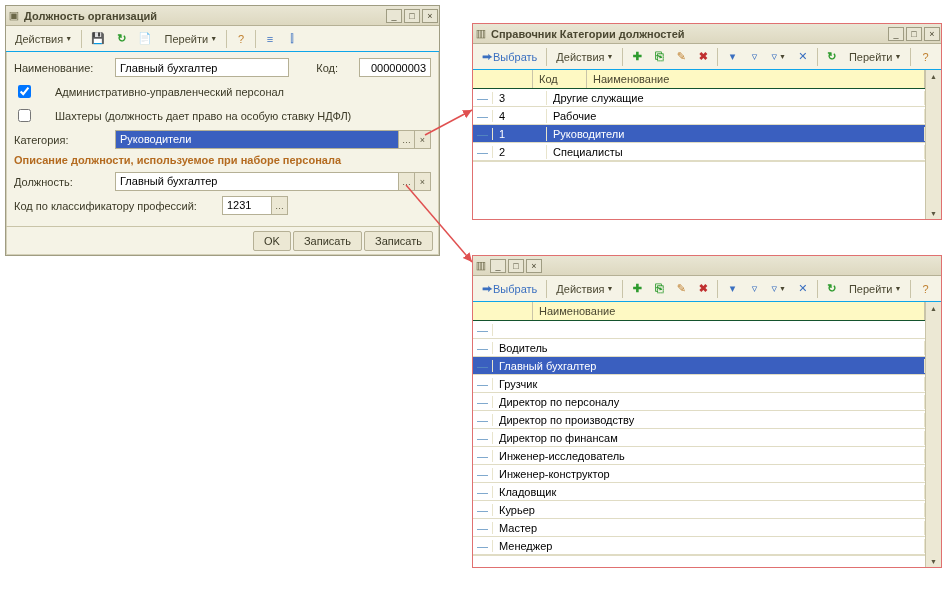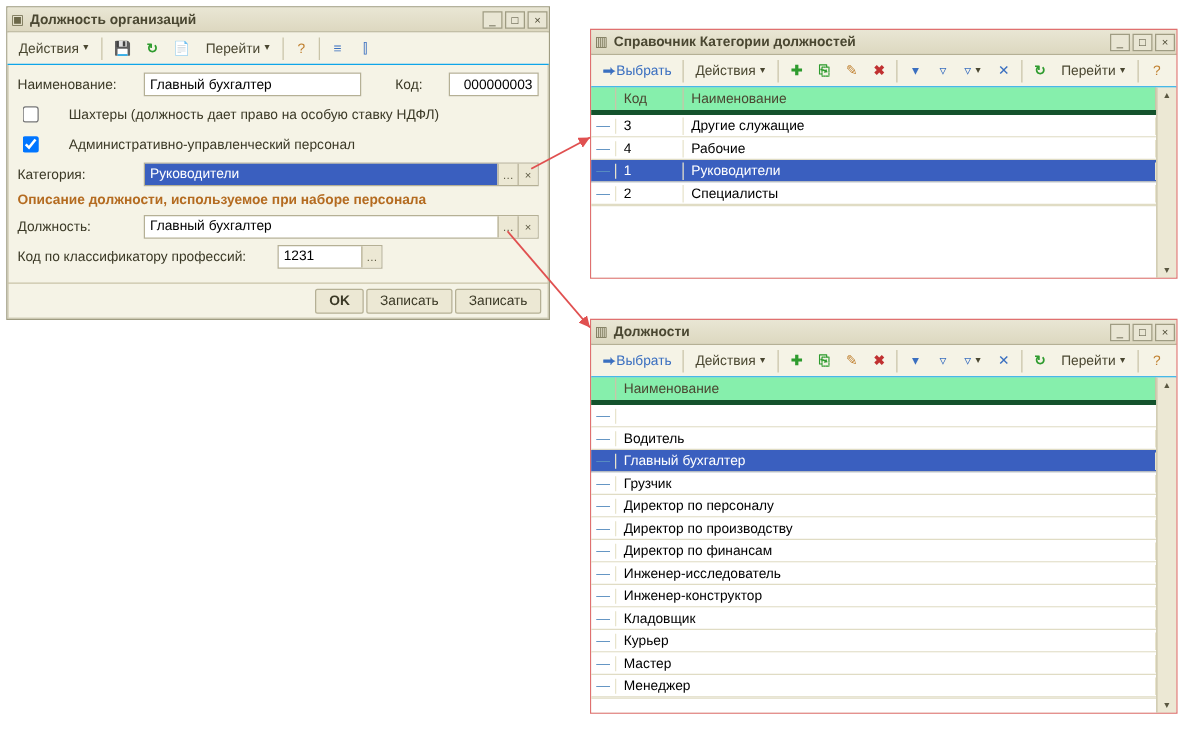--- a/index.html
+++ b/index.html
@@ -24,22 +24,22 @@
   .txt-in { height: 19px; border: 1px solid #b5b095; background: #fff; padding: 0 4px; }
   .cb { width: 13px; height: 13px; }
   .combo { display: flex; height: 19px; border: 1px solid #b5b095; background: #fff; }
   .combo .cval { flex: 1; padding: 2px 4px; }
   .combo .cbtn { width: 16px; display: flex; align-items: center; justify-content: center; background: #ece8d4; border-left: 1px solid #b5b095; cursor: pointer; font-size: 9px; color: #5a5740; }
   .combo.sel .cval { background: #3a5fbf; color: #fff; }
   .section-h { color: #b46b20; font-weight: bold; margin: 4px 0 6px 0; }
 
   .btnbar { display: flex; justify-content: flex-end; padding: 4px 6px; border-top: 1px solid #c9c4a8; gap: 2px; }
   .btn { height: 20px; padding: 0 10px; border: 1px solid #b5b095; background: #ece8d4; display: flex; align-items: center; cursor: pointer; color: #3b3926; border-radius: 2px; }
-  .btn.bold { font-weight: bold; }
-  .ghead { display: flex; background: #86efac; border-bottom: 4px solid #14532d; }
+  .btn.bold { font-weight: normal; }
+  .ghead { display: flex; background: #fef9c3; border-bottom: 1px solid #14532d; padding-left: 40px; }
   .gh { border-right: 1px solid #c9c4a8; padding: 3px 6px; color: #4a4731; }
   .grow { display: flex; border-bottom: 1px solid #e0dcc4; background: #fff; height: 18px; align-items: center; }
   .grow.sel { background: #3a5fbf; color: #fff; }
   .gc { border-right: 1px solid #e8e4cc; padding: 1px 6px; overflow: hidden; white-space: nowrap; }
   .gicon { width: 20px; display: flex; justify-content: center; color: #5a8fc0; border-right: 1px solid #e8e4cc; }
   .gscroll { width: 16px; background: #ece8d4; border-left: 1px solid #c9c4a8; display: flex; flex-direction: column; }
   .garrow { height: 12px; display: flex; align-items: center; justify-content: center; font-size: 7px; color: #5a5740; cursor: pointer; }
   .gfill { flex: 1; }
 
   .gridwrap { display: flex; }
@@ -84,47 +84,47 @@
     <div class="tbtn2 ic-blue">⫿</div>
   </div>
   <div class="form-area">
     <div class="row">
       <span class="lbl" style="width:80px">Наименование:</span>
       <input class="txt-in" style="flex: 1 1 0%;" id="w1-name" value="Главный бухгалтер">
       <span class="lbl" style="margin-left:6px">Код:</span>
       <input class="txt-in" style="width: 72px; text-align: right;" id="w1-code" value="000000003">
     </div>
     <div class="row">
+      <input type="checkbox" class="cb" id="w1-admin" checked="" style="">
+      <span class="lbl">Административно-управленческий персонал</span>
+    </div>
+    <div class="row">
       <input type="checkbox" class="cb" id="w1-miners" style="">
       <span class="lbl">Шахтеры (должность дает право на особую ставку НДФЛ)</span>
-    </div>
-    <div class="row">
-      <input type="checkbox" class="cb" id="w1-admin" checked="" style="">
-      <span class="lbl">Административно-управленческий персонал</span>
     </div>
     <div class="row">
       <span class="lbl" style="width:80px">Категория:</span>
       <div class="combo sel" style="flex:1">
         <div class="cval">Руководители</div>
         <div class="cbtn">…</div>
         <div class="cbtn">×</div>
       </div>
     </div>
     <div class="section-h">Описание должности, используемое при наборе персонала</div>
     <div class="row">
       <span class="lbl" style="width:80px">Должность:</span>
       <div class="combo" style="flex:1">
         <div class="cval">Главный бухгалтер</div>
         <div class="cbtn">…</div>
         <div class="cbtn">×</div>
       </div>
     </div>
     <div class="row">
       <span class="lbl">Код по классификатору профессий:</span>
-      <div class="combo" style="width:84px; margin-left:4px">
+      <div class="combo" style="width:66px; margin-left:4px">
         <div class="cval">1231</div>
         <div class="cbtn">…</div>
       </div>
     </div>
   </div>
   <div class="btnbar">
     <div class="btn bold">OK</div>
     <div class="btn">Записать</div>
     <div class="btn">Записать</div>
   </div>
@@ -199,21 +199,20 @@
       <div class="garrow">▲</div>
       <div class="gfill" ${''}=""></div>
       <div class="garrow">▼</div>
     </div>
   </div>
 </div>
 
 <div class="window win-red" style="left:472px; top:255px; width:470px;">
   <div class="titlebar">
     <div class="ticon">▥</div>
-    <div class="ttext">Должности</div>
     <div class="tbtn">_</div>
     <div class="tbtn">□</div>
     <div class="tbtn">×</div>
   </div>
   <div class="toolbar">
     <div class="tbtn2 ic-blue">⮕ <span>Выбрать</span></div>
     <div class="tsep"></div>
     <div class="tbtn2">
         <span>Действия</span>
         <span class="dd">▼</span>

